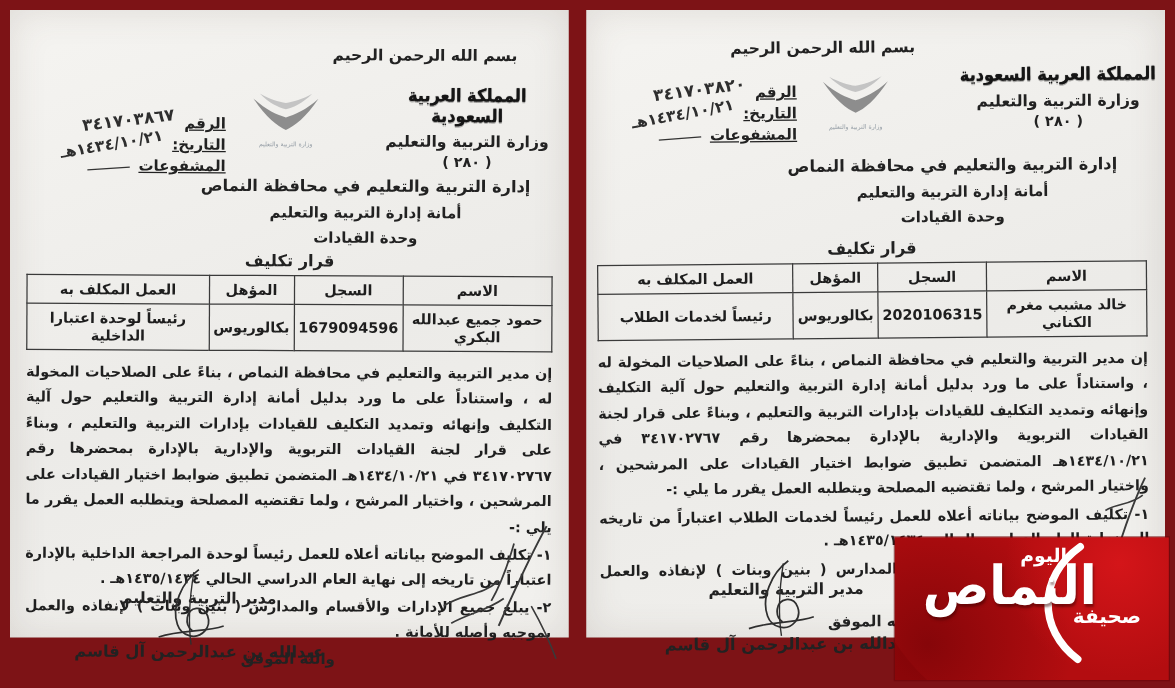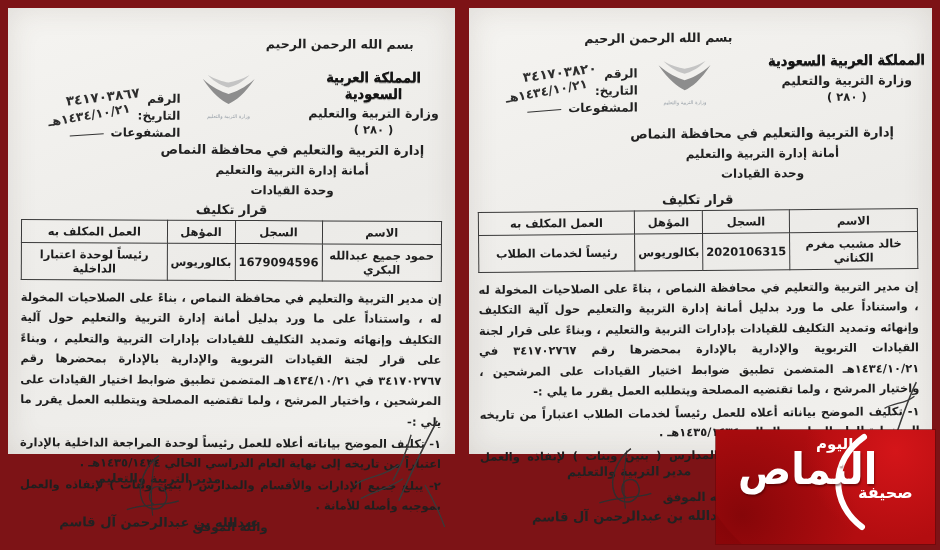--- a/index.html
+++ b/index.html
@@ -2,21 +2,21 @@
 <html lang="ar" dir="rtl"><head>
 <meta charset="utf-8">
 <style>
   html,body{margin:0;padding:0;}
   body{
     width:940px;height:550px;position:relative;overflow:hidden;
     background:#7d1316;
     font-family:"DejaVu Sans", sans-serif;
   }
   .page{
-    position:absolute;top:8px;height:446px;direction:rtl;color:#222;
+    position:absolute;top:8px;height:502px;direction:rtl;color:#222;
     background:linear-gradient(160deg,#f5f4f1 0%,#ecebe8 55%,#f2f1ee 100%);
     box-shadow:inset 0 0 30px rgba(90,70,60,.14);
   }
   #page-left{left:8px;width:447px;}
   #page-right{left:469px;width:463px;}
   #page-right .tilt{position:absolute;inset:0;transform:rotate(-0.5deg);}
   #page-left .tilt{position:absolute;inset:0;transform:rotate(0.25deg);}
 
   .bismillah{position:absolute;font-size:12.5px;font-weight:bold;text-align:center;white-space:nowrap;}
   #page-left .bismillah{top:28px;left:225px;width:212px;}
@@ -32,21 +32,21 @@
 
   .emblem{position:absolute;text-align:center;}
   #page-left .emblem{top:66px;left:183px;width:74px;}
   #page-right .emblem{top:52px;left:180px;width:74px;}
   .emblem-caption{font-size:5px;color:#98a0a8;line-height:1.2;margin-top:1px;}
 
   .ref-block{position:absolute;font-size:12px;font-weight:bold;}
   #page-left .ref-block{top:84px;left:14px;width:158px;}
   #page-right .ref-block{top:58px;left:10px;width:160px;}
   .ref-line{display:flex;gap:7px;align-items:flex-start;margin-bottom:3px;}
-  .lbl{white-space:nowrap;}
+  .lbl{white-space:nowrap;text-decoration:underline;}
   .hand{font-weight:600;color:#2e2e2e;letter-spacing:.5px;white-space:nowrap;}
   .hand-num{font-size:13.5px;transform:rotate(-7deg);display:inline-block;margin-top:-3px;}
   .hand-date{font-size:12.5px;transform:rotate(-10deg);display:inline-block;margin-top:-1px;}
   .attach-dash{width:34px;border-bottom:1.5px solid #333;height:9px;transform:rotate(-4deg);}
 
   .dir-block{position:absolute;text-align:center;}
   #page-left .dir-block{top:134px;left:125px;width:318px;}
   #page-right .dir-block{top:118px;left:126px;width:336px;}
   .directorate{font-size:13px;font-weight:bold;white-space:nowrap;}
   .secretariat{font-size:12px;font-weight:bold;margin-top:6px;}

